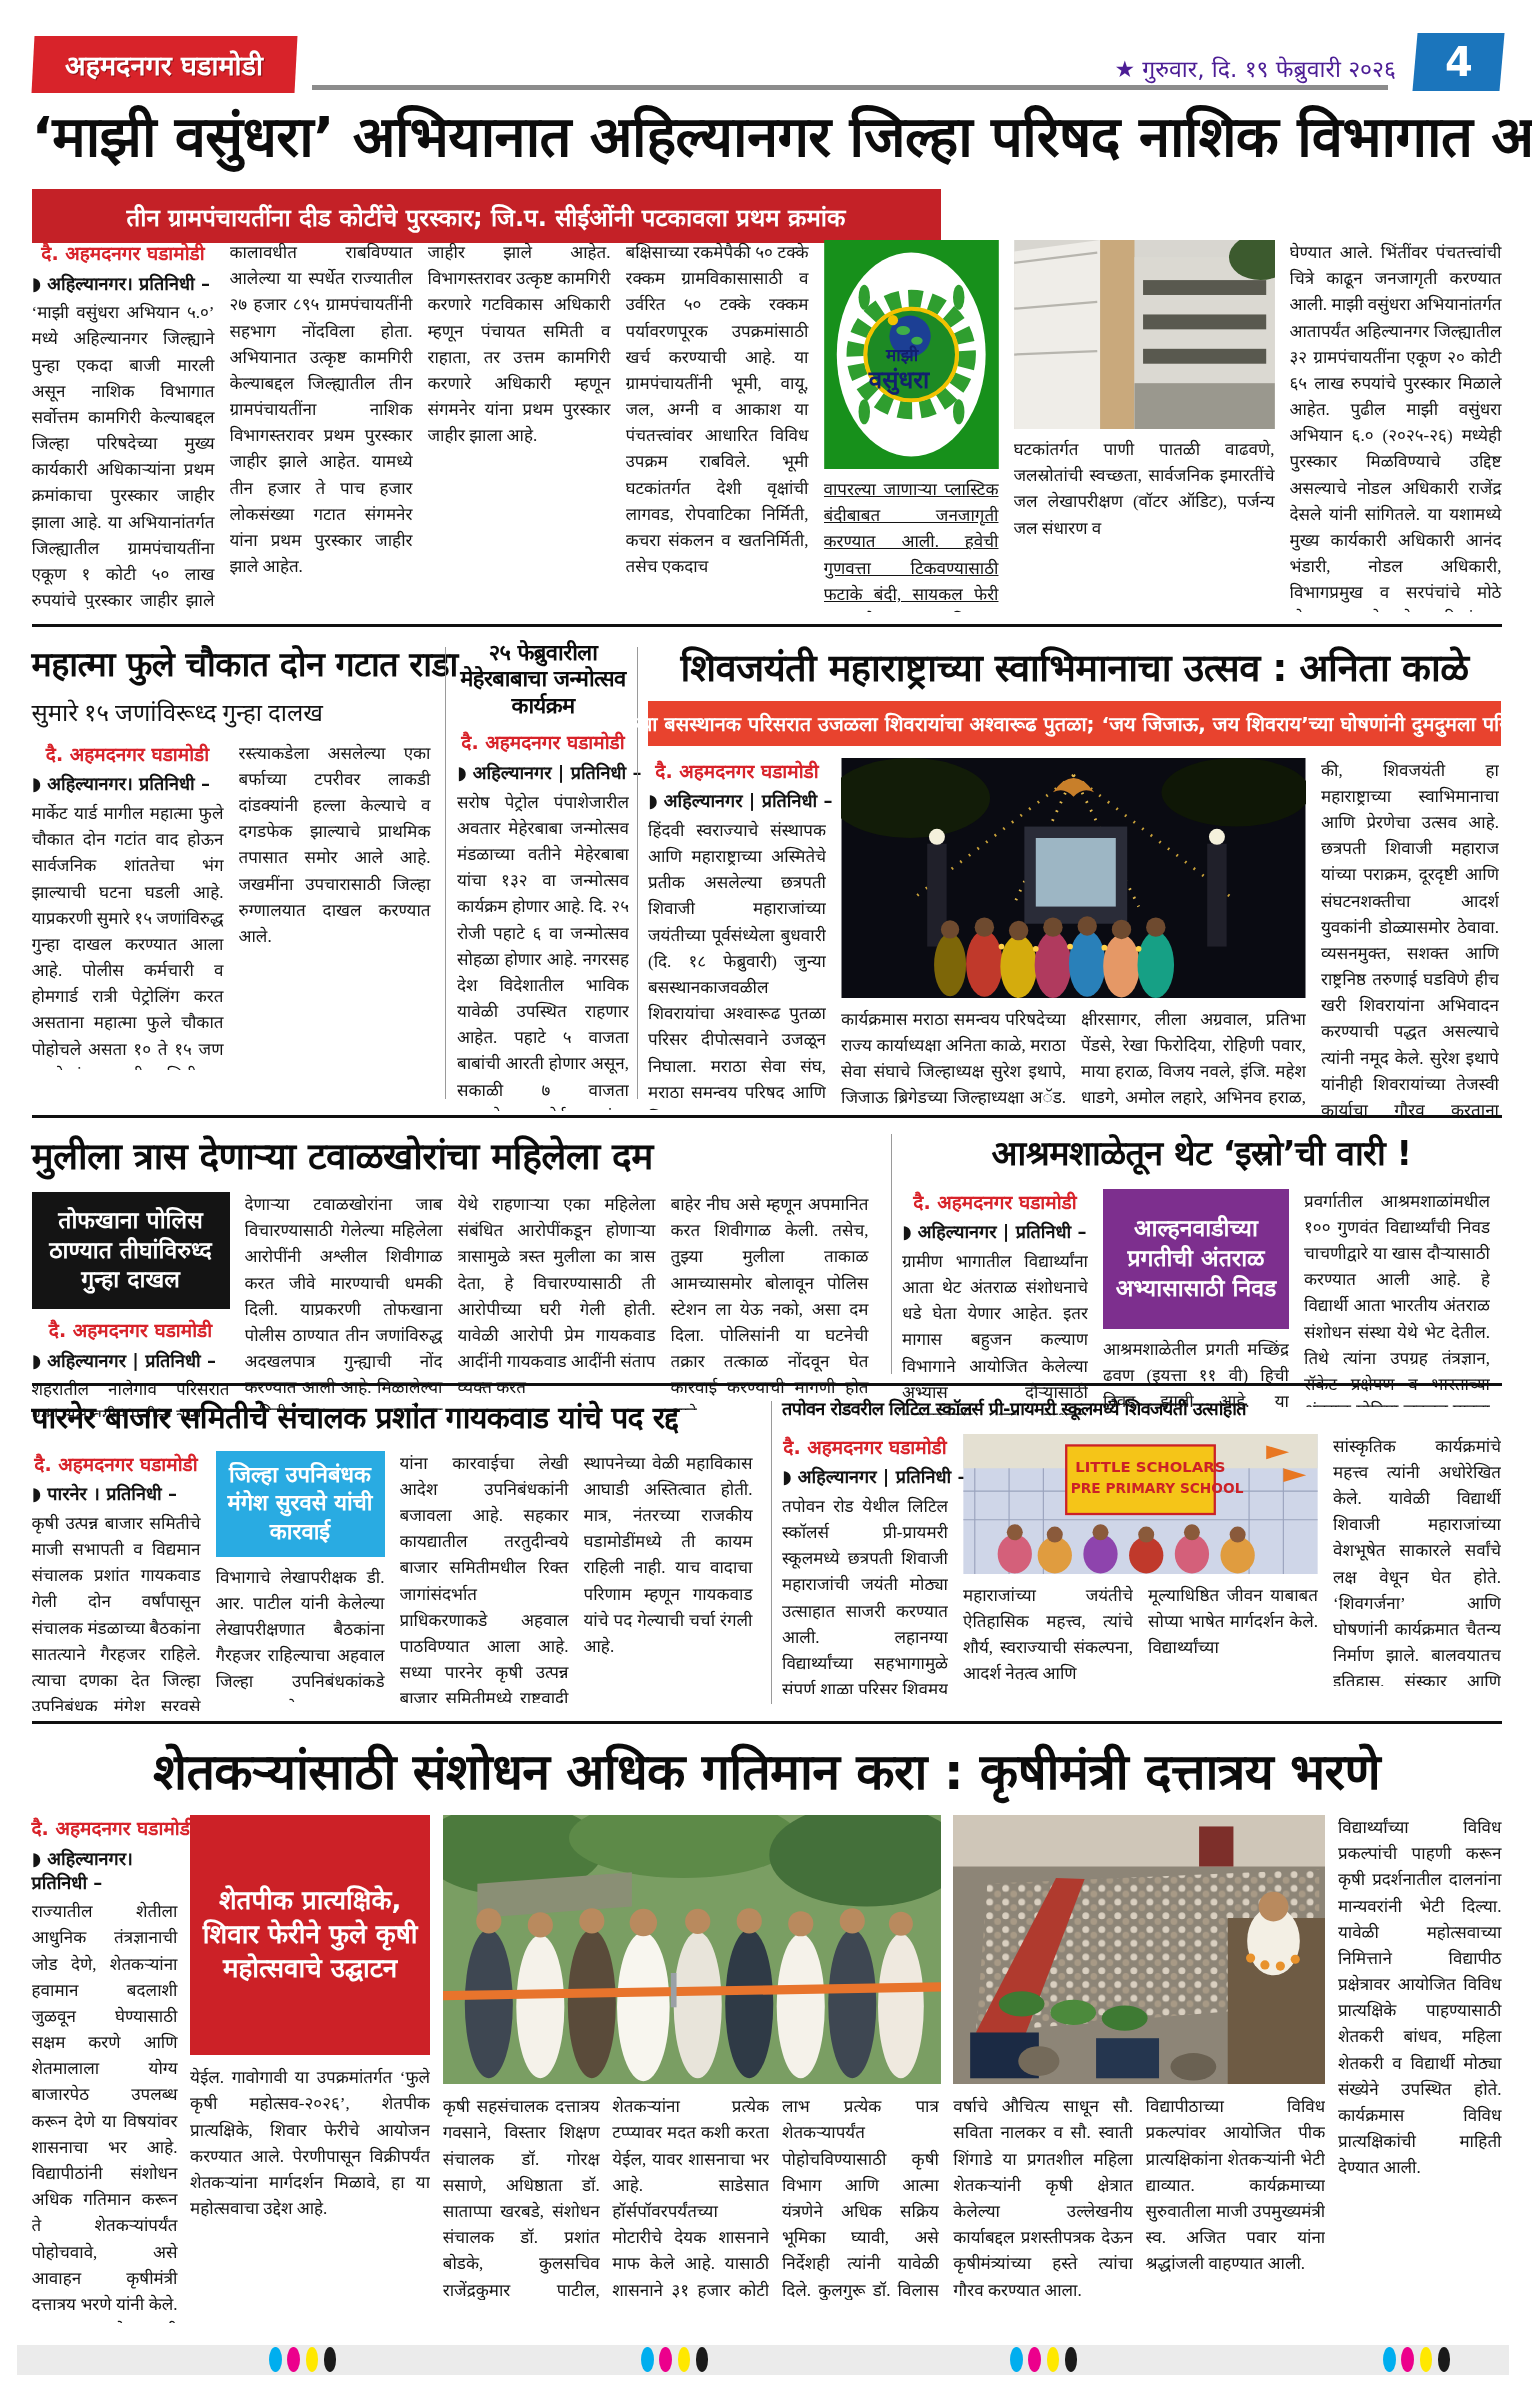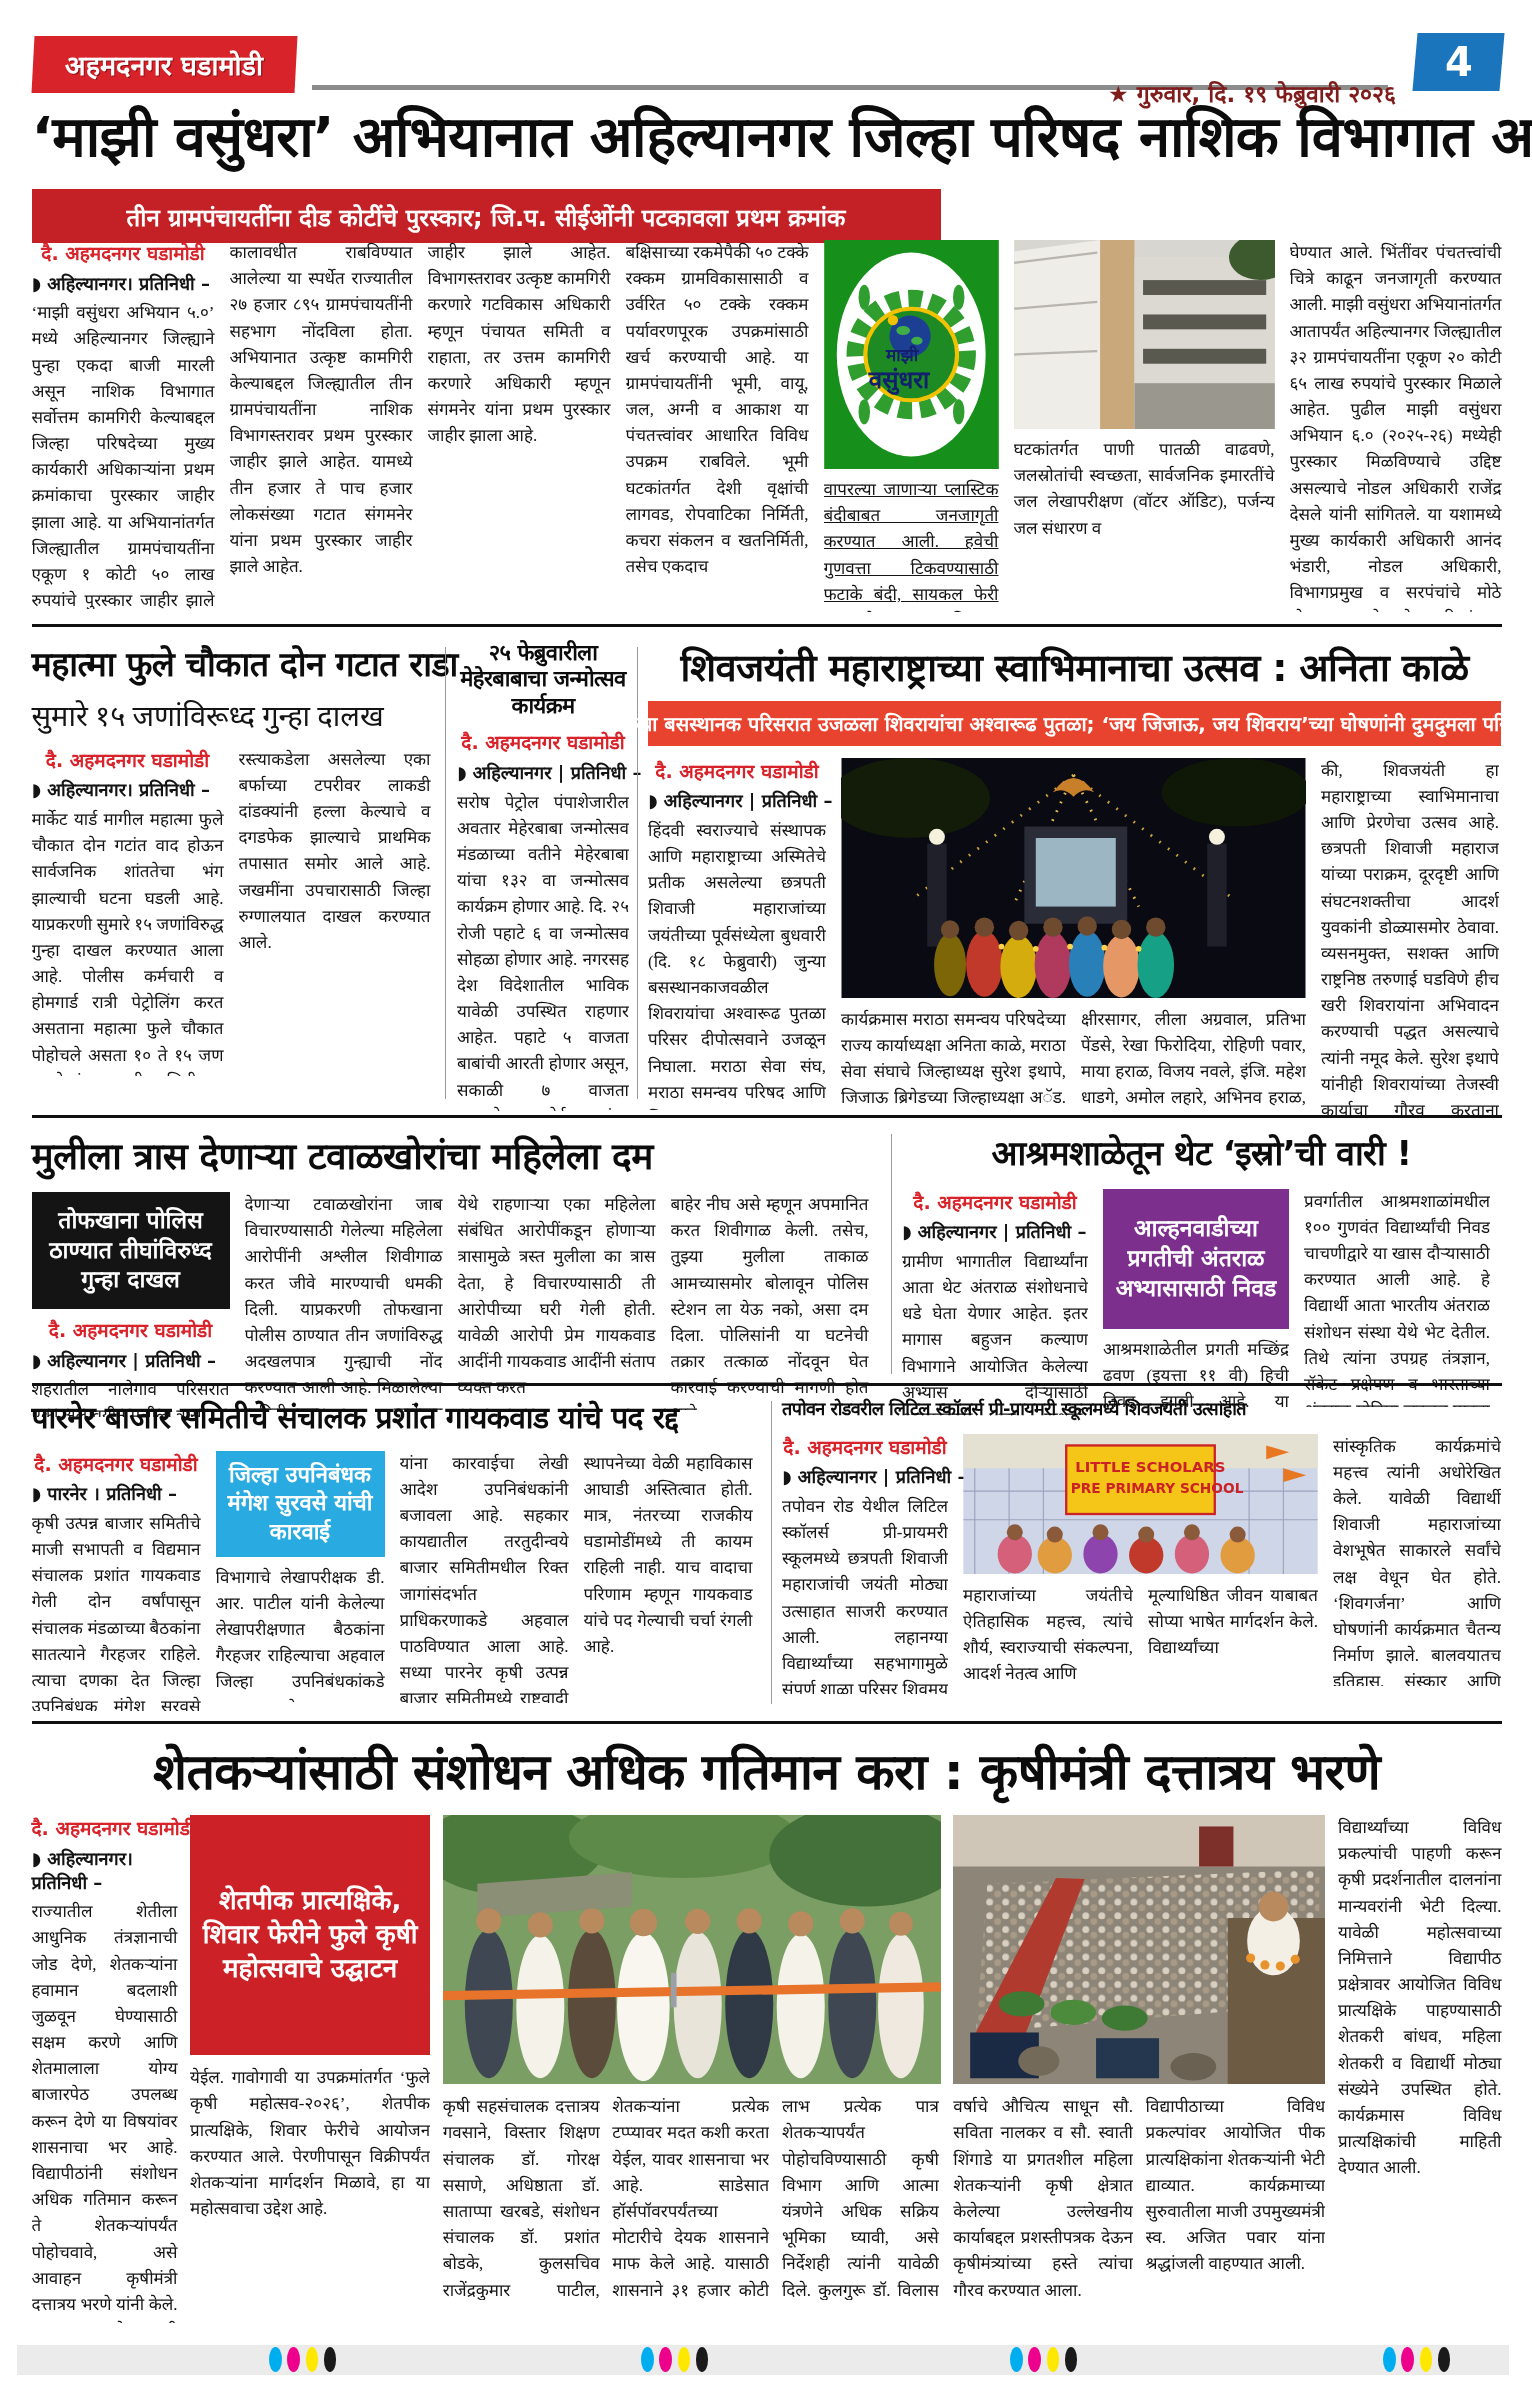--- a/index.html
+++ b/index.html
@@ -5,21 +5,21 @@
   html,body{margin:0;padding:0;background:#fff;}
   .page{position:relative;width:1533px;height:2389px;background:#ffffff;overflow:hidden;
         font-family:"Liberation Serif","DejaVu Serif",serif;color:#141414;}
   
   .masthead-box{position:absolute;left:33px;top:36px;width:263px;height:57px;background:#d8232a;
         transform:skewX(-3deg);display:flex;align-items:center;justify-content:center;}
   .masthead-box span{font-family:"DejaVu Sans","Liberation Sans",sans-serif;font-weight:bold;
         color:#fff;font-size:27px;transform:skewX(3deg);text-shadow:1.1px 1.1px 0 #8c0f14;}
   .header-rule{position:absolute;left:312px;top:85px;width:1076px;height:5.2px;background:#8c8c8c;}
   .header-date{position:absolute;right:137px;top:52px;font-family:"DejaVu Sans","Liberation Sans",sans-serif;
-        font-weight:bold;font-size:23px;color:#7f1d1d;margin-top:25px;}
+        font-weight:normal;font-size:23px;color:#4c1d95;}
   .pagenum-box{position:absolute;right:31.5px;top:33px;width:87px;height:58px;background:#1b75bc;
         transform:skewX(-5deg);display:flex;align-items:center;justify-content:center;}
   .pagenum-box span{color:#fff;font-size:40px;font-weight:bold;font-family:"DejaVu Sans",sans-serif;transform:skewX(5deg);}
   
   .headline{font-family:"DejaVu Sans","Liberation Sans",sans-serif;font-weight:800;color:#0c0c0c;
         white-space:nowrap;letter-spacing:-0.6px;}
   .subhead-band{color:#fff;font-family:"DejaVu Sans","Liberation Sans",sans-serif;font-weight:bold;
         display:flex;align-items:center;justify-content:center;white-space:nowrap;}
   .dateline{color:#d8232a;font-family:"DejaVu Sans","Liberation Sans",sans-serif;font-weight:bold;
         font-size:19px;text-align:center;margin-bottom:4.6px;white-space:nowrap;}
@@ -99,21 +99,21 @@
       </svg>
       <div class="body-col" style="height:172px;margin-top:8px;">घटकांतर्गत पाणी पातळी वाढवणे, जलस्रोतांची स्वच्छता, सार्वजनिक इमारतींचे जल लेखापरीक्षण (वॉटर ऑडिट), पर्जन्य जल संधारण व</div>
     </div>
     <div class="body-col" style="width:212px;height:372px;">घेण्यात आले. भिंतींवर पंचतत्त्वांची चित्रे काढून जनजागृती करण्यात आली. माझी वसुंधरा अभियानांतर्गत आतापर्यंत अहिल्यानगर जिल्ह्यातील ३२ ग्रामपंचायतींना एकूण २० कोटी ६५ लाख रुपयांचे पुरस्कार मिळाले आहेत. पुढील माझी वसुंधरा अभियान ६.० (२०२५-२६) मध्येही पुरस्कार मिळविण्याचे उद्दिष्ट असल्याचे नोडल अधिकारी राजेंद्र देसले यांनी सांगितले. या यशामध्ये मुख्य कार्यकारी अधिकारी आनंद भंडारी, नोडल अधिकारी, विभागप्रमुख व सरपंचांचे मोठे योगदान लाभले आहे. नागरिकांना व विद्यार्थ्यांना हरित शपथ देऊन पर्यावरणाचे रक्षण करण्याचे आवाहन करण्यात आले.</div>
   </div>
 
   <div class="hrule" style="top:624px;"></div>
 
   <div class="abs" style="left:31.5px;top:640px;width:401px;">
     <div class="headline" style="font-size:34px;">महात्मा फुले चौकात दोन गटात राडा</div>
-    <div style="font-size:29px;margin-top:9.2px;white-space:nowrap;">सुमारे १५ जणांविरूध्द गुन्हा दालख</div>
+    <div style="font-size:24px;margin-top:9.2px;white-space:nowrap;">सुमारे १५ जणांविरूध्द गुन्हा दालख</div>
     <div class="flexrow" style="margin-top:12.6px;">
       <div style="width:192px;">
         <div class="dateline">दै. अहमदनगर घडामोडी</div>
         <div class="byline">◗ अहिल्यानगर। प्रतिनिधी –</div>
         <div class="body-col" style="height:269px;">मार्केट यार्ड मागील महात्मा फुले चौकात दोन गटांत वाद होऊन सार्वजनिक शांततेचा भंग झाल्याची घटना घडली आहे. याप्रकरणी सुमारे १५ जणांविरुद्ध गुन्हा दाखल करण्यात आला आहे. पोलीस कर्मचारी व होमगार्ड रात्री पेट्रोलिंग करत असताना महात्मा फुले चौकात पोहोचले असता १० ते १५ जण एकमेकांना अश्लील शिवीगाळ करत आरडाओरड करत असल्याचे दिसून आले. यावेळी आरोपींनी</div>
       </div>
       <div class="body-col" style="width:192px;height:321px;">रस्त्याकडेला असलेल्या एका बर्फाच्या टपरीवर लाकडी दांडक्यांनी हल्ला केल्याचे व दगडफेक झाल्याचे प्राथमिक तपासात समोर आले आहे. जखमींना उपचारासाठी जिल्हा रुग्णालयात दाखल करण्यात आले.</div>
     </div>
   </div>
   <div class="vrule" style="left:445px;top:647px;height:452px;"></div>

